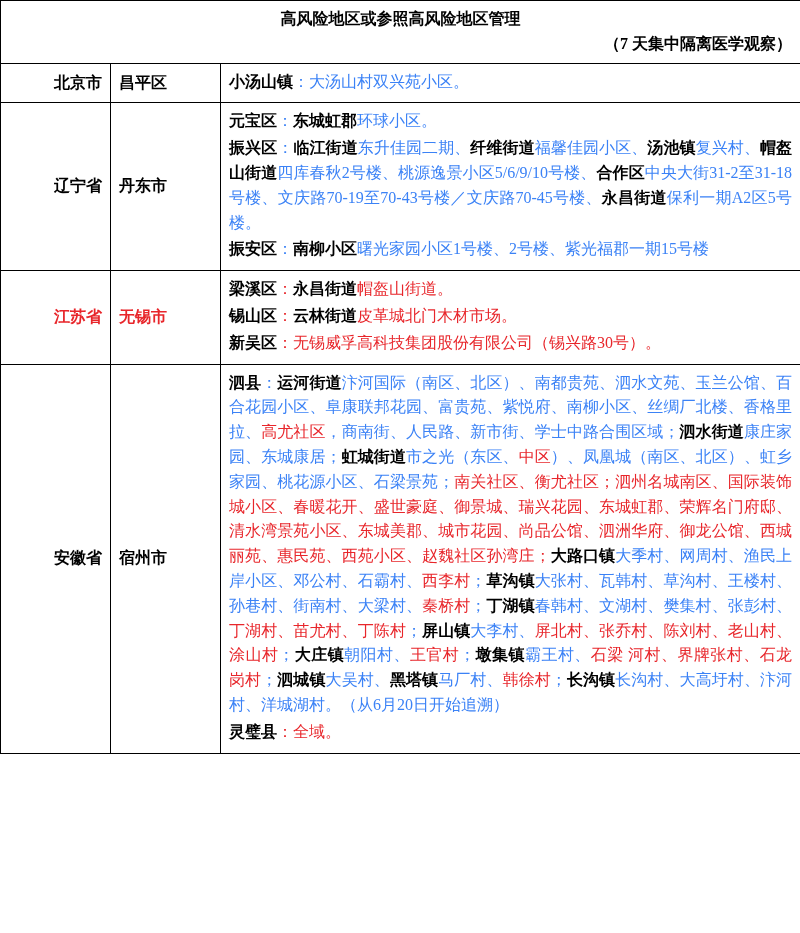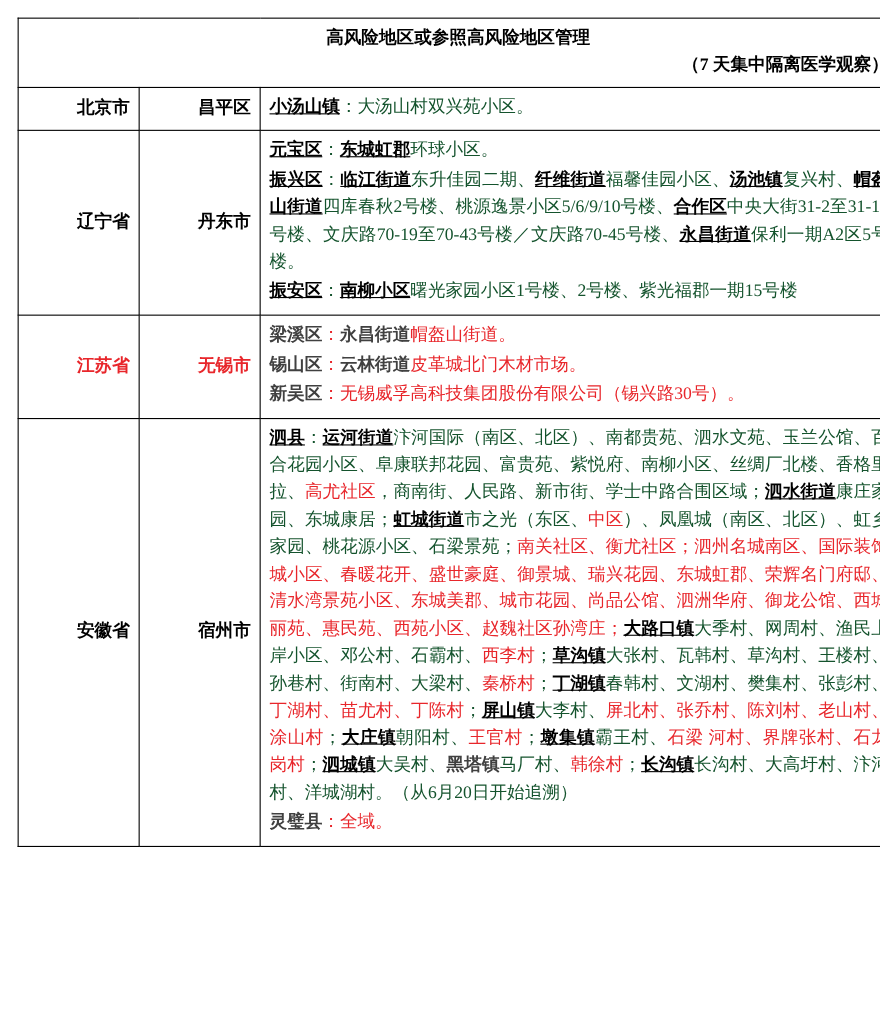--- a/index.html
+++ b/index.html
@@ -8,21 +8,21 @@
     background: #ffffff;
   }
   body {
     width: 800px;
     font-family: "Liberation Serif", "DejaVu Serif", serif;
     color: #000000;
   }
   .page {
     width: 800px;
     box-sizing: border-box;
-    padding: 16px;
+    padding: 0;
   }
   table.risk-table {
     border-collapse: collapse;
     width: 800px;
     table-layout: fixed;
   }
   table.risk-table td {
     border: 1px solid #000000;
     vertical-align: middle;
     padding: 6px 8px;
@@ -32,40 +32,40 @@
   .title-cell {
     text-align: center;
     font-size: 21px;
     font-weight: bold;
     line-height: 1.6;
     padding: 10px 8px 12px 8px;
   }
   .title-line1 { display: block; }
   .title-line2 { display: block; text-align: right; }
   .col-prov { width: 110px; text-align: right; }
-  .col-city { width: 110px; text-align: right; }
+  .col-city { width: 110px; text-align: left; }
   .col-detail { width: 580px; text-align: left; vertical-align: top; }
   td.col-prov, td.col-city {
     font-weight: bold;
     font-size: 17px;
     vertical-align: middle;
   }
   td.col-detail {
     padding: 8px 10px 10px 10px;
     vertical-align: top;
   }
   .para {
     margin: 0 0 2px 0;
     text-align: justify;
     text-justify: inter-ideograph;
   }
-  .b { font-weight: bold; text-decoration: underline; }
+  .b { font-weight: bold; }
   .red { color: #e8262b; }
-  .red-b { color: #404040; font-weight: bold; }
-  .blk { color: #14532d; }
+  .red-b { color: #000000; font-weight: bold; }
+  .blk { color: #3b82f6; }
   .row-red td { color: #e8262b; }
 </style>
 </head>
 <body>
 
 <div class="page">
   <table class="risk-table">
     <colgroup>
       <col class="col-prov">
       <col class="col-city">

